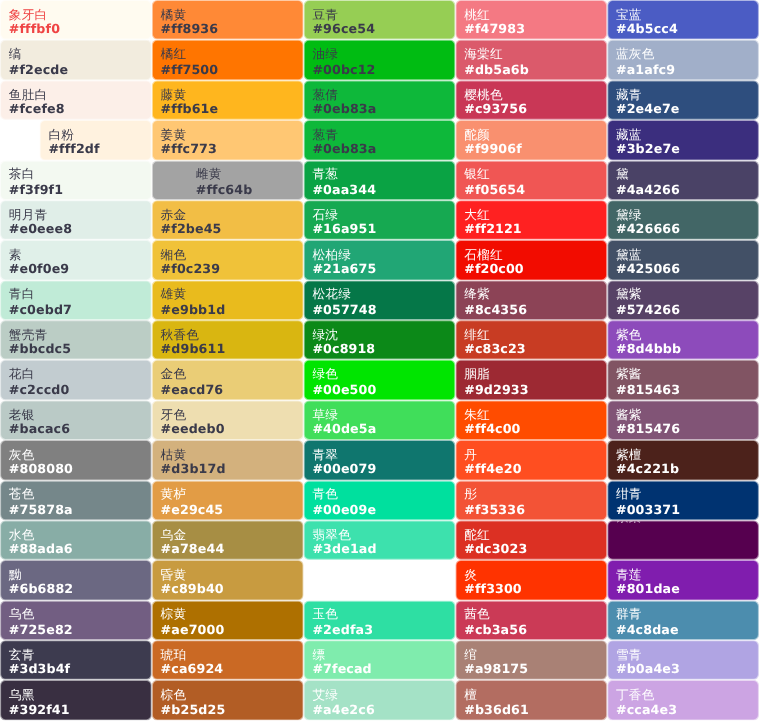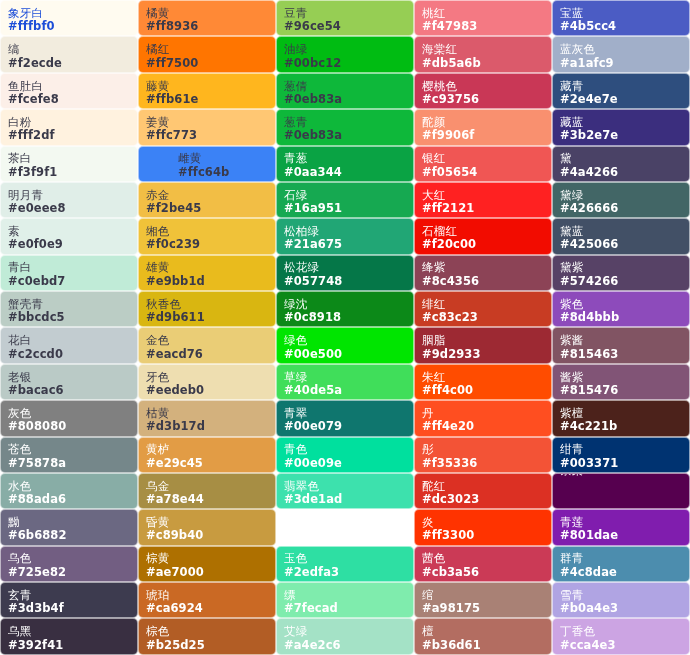--- a/index.html
+++ b/index.html
@@ -45,21 +45,21 @@
     font-size: 11.5px;
     font-weight: 700;
     letter-spacing: 0.1px;
     white-space: nowrap;
   }
 </style>
 </head>
 <body>
 
 <div id="palette-grid">
-    <div class="swatch" style="background: rgb(255, 251, 240); color: #1d4ed8; grid-area: 1 / 1; justify-content: center;">
+    <div class="swatch" style="background: rgb(255, 251, 240); color: #ef4444; grid-area: 1 / 1; justify-content: center;">
       <div class="swatch-name">象牙白</div>
       <div class="swatch-hex">#fffbf0</div>
     </div>
     <div class="swatch" style="background: rgb(255, 137, 54); color: rgb(58, 58, 74); grid-area: 1 / 2;">
       <div class="swatch-name">橘黄</div>
       <div class="swatch-hex">#ff8936</div>
     </div>
     <div class="swatch" style="background: rgb(150, 206, 84); color: rgb(58, 58, 74); grid-area: 1 / 3;">
       <div class="swatch-name">豆青</div>
       <div class="swatch-hex">#96ce54</div>
@@ -105,21 +105,21 @@
       <div class="swatch-hex">#0eb83a</div>
     </div>
     <div class="swatch" style="background: rgb(201, 55, 86); color: rgb(255, 255, 255); grid-area: 3 / 4;">
       <div class="swatch-name">樱桃色</div>
       <div class="swatch-hex">#c93756</div>
     </div>
     <div class="swatch" style="background: rgb(46, 78, 126); color: rgb(255, 255, 255); grid-area: 3 / 5;">
       <div class="swatch-name">藏青</div>
       <div class="swatch-hex">#2e4e7e</div>
     </div>
-    <div class="swatch" style="background: rgb(255, 242, 223); color: rgb(58, 58, 74); grid-area: 4 / 1;">
+    <div class="swatch" style="background: rgb(255, 242, 223); color: rgb(58, 58, 74); grid-area: 4 / 1; margin-left: 36px;">
       <div class="swatch-name">白粉</div>
       <div class="swatch-hex">#fff2df</div>
     </div>
     <div class="swatch" style="background: rgb(255, 199, 115); color: rgb(58, 58, 74); grid-area: 4 / 2;">
       <div class="swatch-name">姜黄</div>
       <div class="swatch-hex">#ffc773</div>
     </div>
     <div class="swatch" style="background: rgb(14, 184, 58); color: rgb(58, 58, 74); grid-area: 4 / 3;">
       <div class="swatch-name">葱青</div>
       <div class="swatch-hex">#0eb83a</div>
@@ -129,21 +129,21 @@
       <div class="swatch-hex">#f9906f</div>
     </div>
     <div class="swatch" style="background: rgb(59, 46, 126); color: rgb(255, 255, 255); grid-area: 4 / 5;">
       <div class="swatch-name">藏蓝</div>
       <div class="swatch-hex">#3b2e7e</div>
     </div>
     <div class="swatch" style="background: rgb(243, 249, 241); color: rgb(58, 58, 74); grid-area: 5 / 1;">
       <div class="swatch-name">茶白</div>
       <div class="swatch-hex">#f3f9f1</div>
     </div>
-    <div class="swatch" style="background: #3b82f6; color: rgb(58, 58, 74); grid-area: 5 / 2; padding-left: 39px;">
+    <div class="swatch" style="background: #a3a3a3; color: rgb(58, 58, 74); grid-area: 5 / 2; padding-left: 39px;">
       <div class="swatch-name">雌黄</div>
       <div class="swatch-hex">#ffc64b</div>
     </div>
     <div class="swatch" style="background: rgb(10, 163, 68); color: rgb(255, 255, 255); grid-area: 5 / 3;">
       <div class="swatch-name">青葱</div>
       <div class="swatch-hex">#0aa344</div>
     </div>
     <div class="swatch" style="background: rgb(240, 86, 84); color: rgb(255, 255, 255); grid-area: 5 / 4;">
       <div class="swatch-name">银红</div>
       <div class="swatch-hex">#f05654</div>

